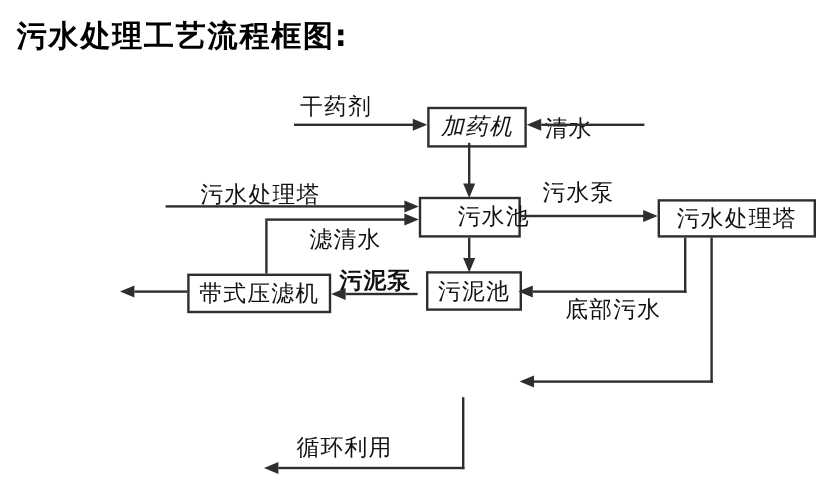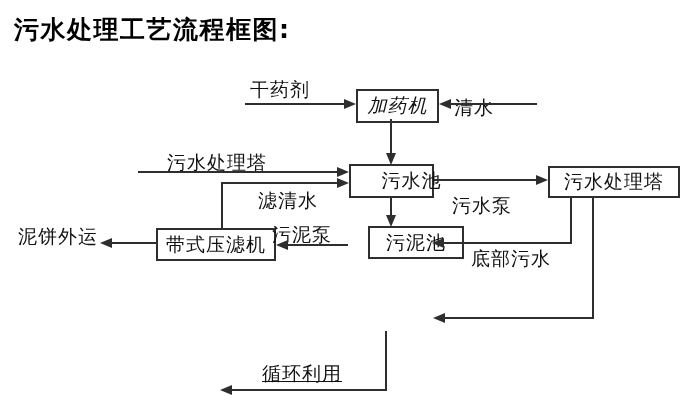--- a/index.html
+++ b/index.html
@@ -25,36 +25,36 @@
     border:2px solid var(--line);
     background:var(--bg);
     display:flex;align-items:center;justify-content:center;
     font-size:19px;color:var(--text);
     letter-spacing:1px;white-space:nowrap;
   }
   .n-dosing{left:356px;top:89px;width:83px;height:34px;font-style:italic;}
   .n-sewage{left:349px;top:164px;width:85px;height:34px;padding-left:40px;}
   .n-tower{left:548px;top:166px;width:132px;height:32px;}
   .n-press{left:156px;top:228px;width:120px;height:33px;}
-  .n-sludge{left:368px;top:226px;width:96px;height:33px;}
+  .n-sludge{left:355px;top:226px;width:80px;height:33px;}
   .n-clear{left:340px;top:298px;width:93px;height:33px;}
 
   .lbl{
     position:absolute;font-size:19px;color:var(--text);
     letter-spacing:1px;white-space:nowrap;line-height:1;
   }
   .l-dry{left:250px;top:80px;text-align:center;}
   .l-cw{left:454px;top:77px;margin-top:21px;}
   .l-sand{left:167px;top:153px;}
-  .l-pump{left:452px;top:152px;margin-top:44px;}
+  .l-pump{left:452px;top:152px;}
   .l-filter{left:258px;top:191px;}
-  .l-sludgepump{left:272px;top:225px;}
+  .l-sludgepump{left:283px;top:225px;font-weight:bold;}
   .l-bottom{left:471px;top:225px;margin-top:24px;}
   .l-mud{left:18px;top:227px;}
-  .l-recycle{left:262px;top:364px;text-decoration:underline;}
+  .l-recycle{left:247px;top:364px;}
 
   .h-line{position:absolute;height:2px;background:var(--line);}
   .v-line{position:absolute;width:2px;background:var(--line);}
   .arr{position:absolute;width:0;height:0;}
   .arr-right{border-top:5px solid transparent;border-bottom:5px solid transparent;border-left:12px solid var(--line);}
   .arr-left{border-top:5px solid transparent;border-bottom:5px solid transparent;border-right:12px solid var(--line);}
   .arr-down{border-left:5px solid transparent;border-right:5px solid transparent;border-top:12px solid var(--line);}
 
   
   .e-dry{left:245px;top:103px;width:101px;}        .a-dry{left:344px;top:99px;}
@@ -97,21 +97,20 @@
     <span>污泥池</span>
   </div>
 
   <div class="lbl l-dry">干药剂</div>
   <div class="lbl l-cw">清水</div>
   <div class="lbl l-sand">污水处理塔</div>
   <div class="lbl l-pump">污水泵</div>
   <div class="lbl l-filter">滤清水</div>
   <div class="lbl l-sludgepump">污泥泵</div>
   <div class="lbl l-bottom">底部污水</div>
-  <div class="lbl l-mud">泥饼外运</div>
   <div class="lbl l-recycle">循环利用</div>
 
   <div class="h-line e-dry"></div>
   <div class="arr arr-right a-dry"></div>
 
   <div class="h-line e-cw"></div>
   <div class="arr arr-left a-cw"></div>
 
   <div class="v-line e-dosingdown"></div>
   <div class="arr arr-down a-dosingdown"></div>

